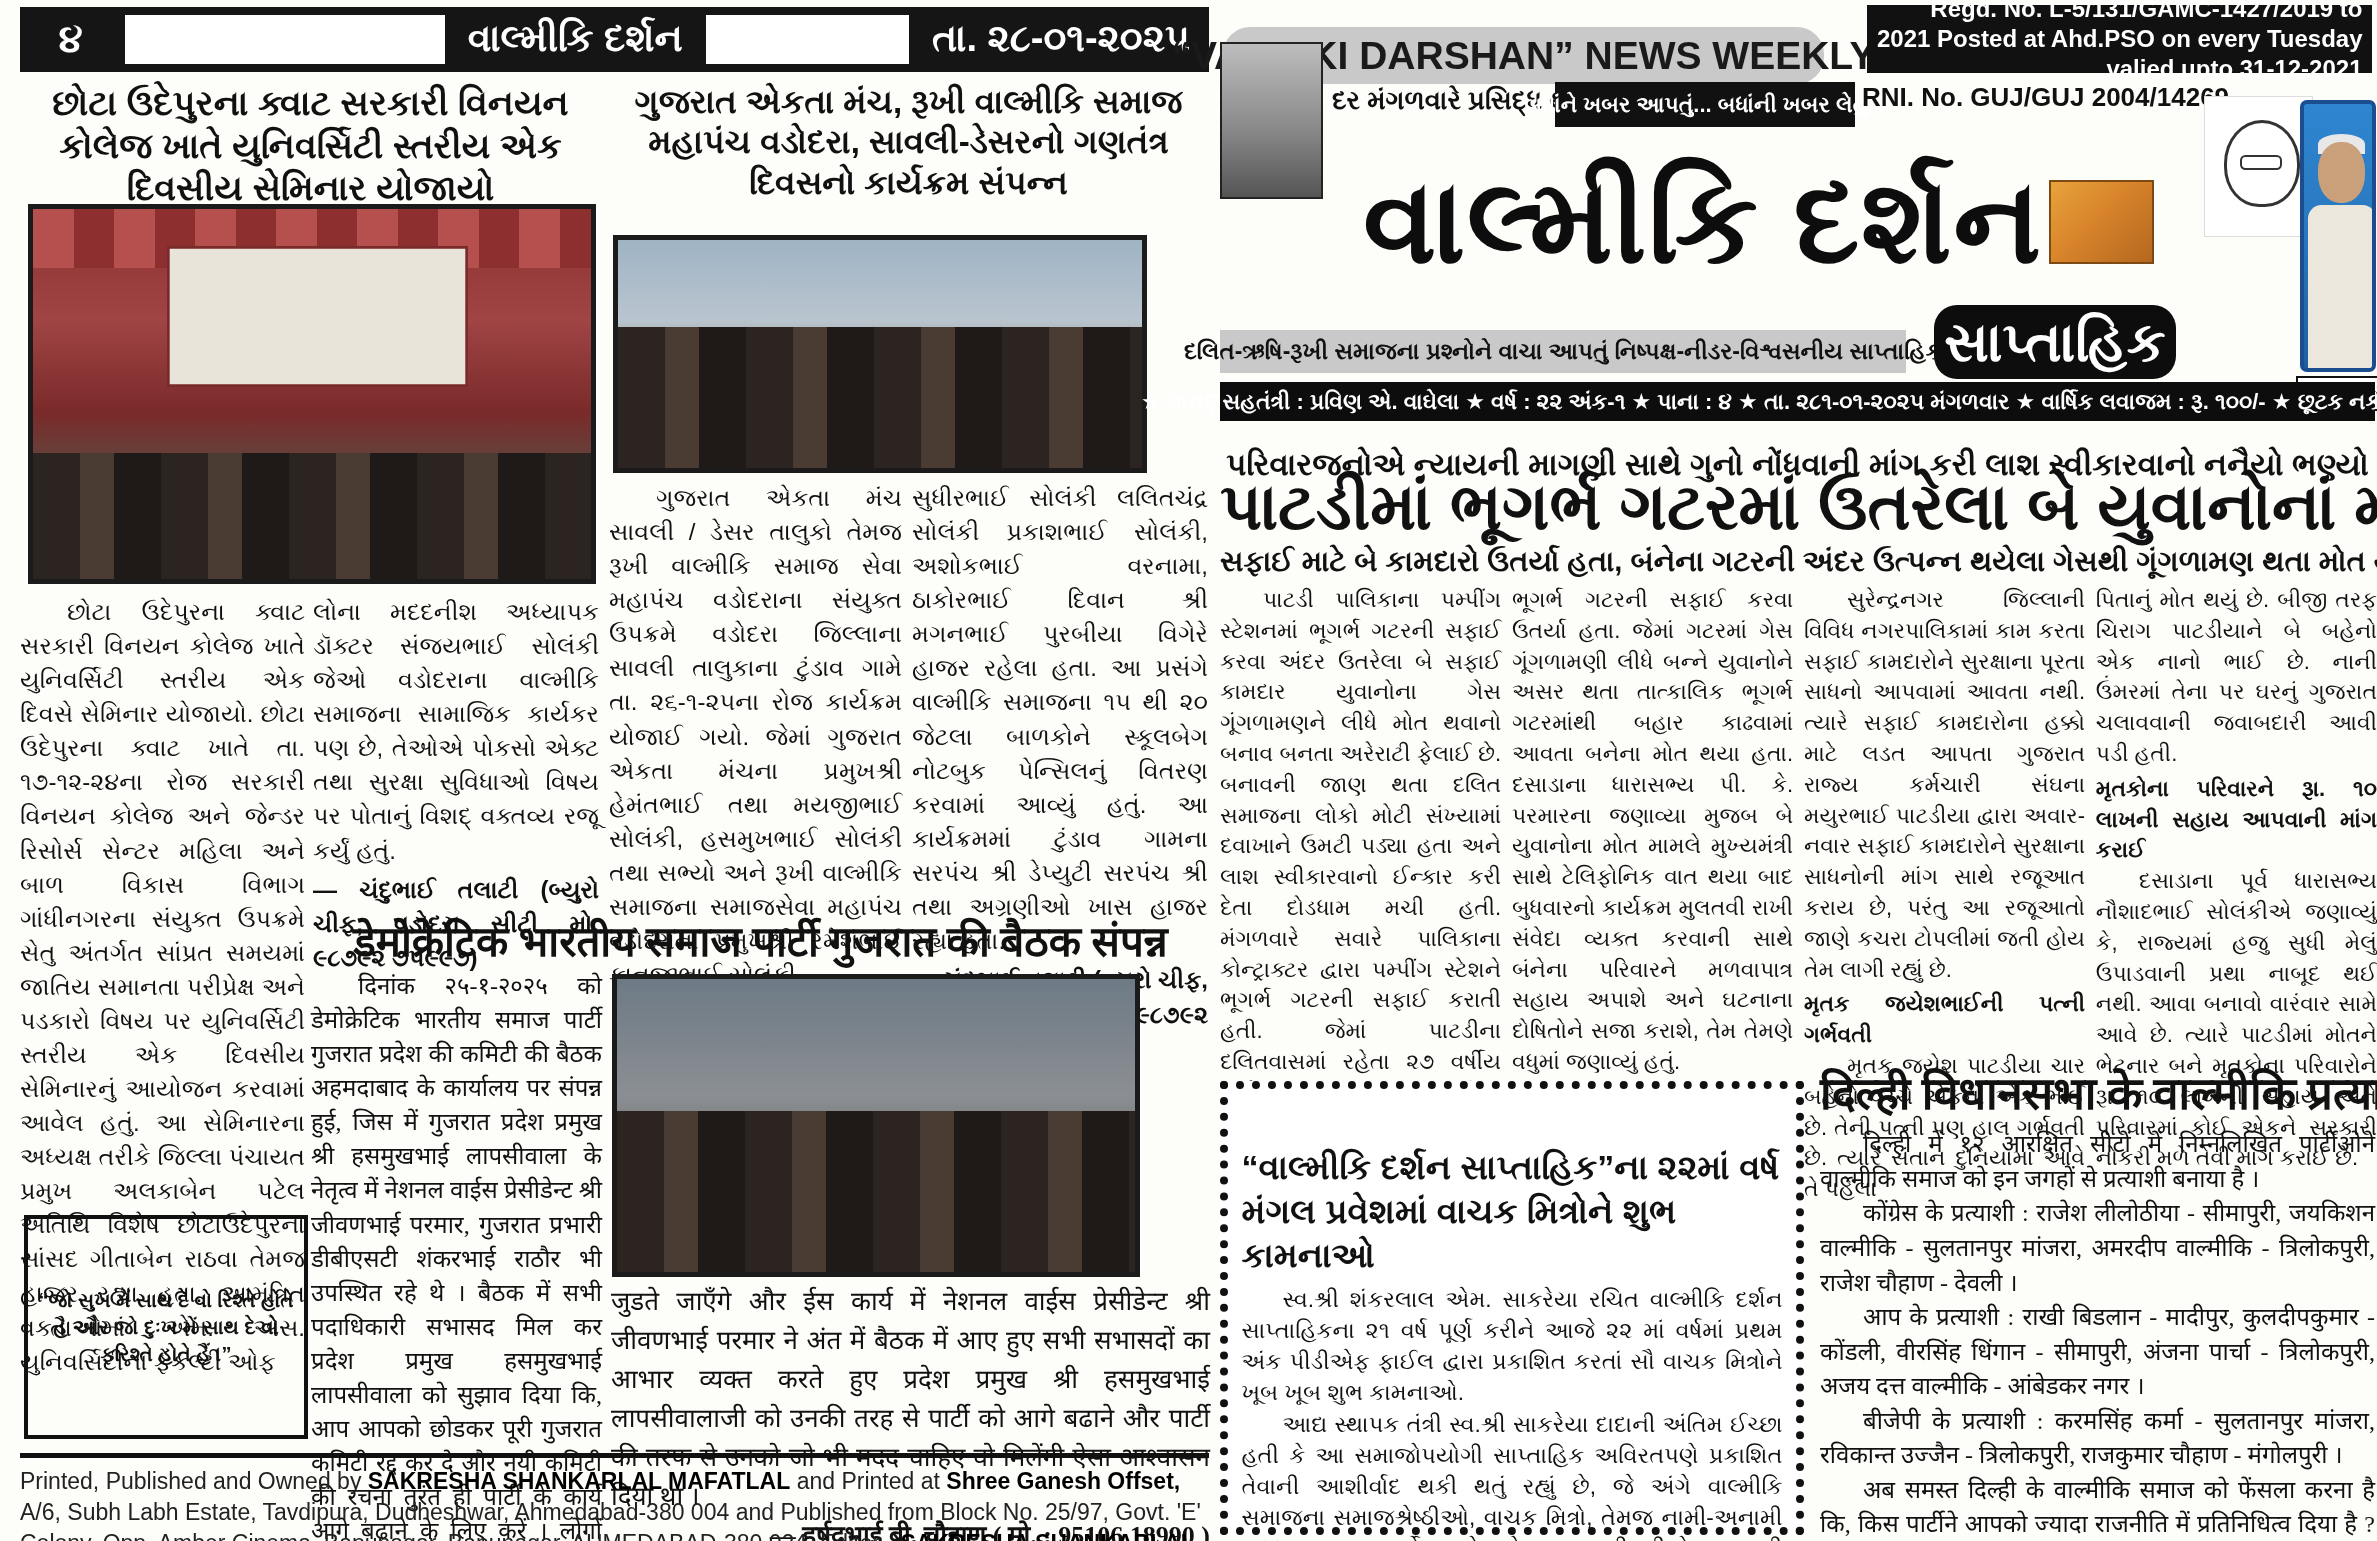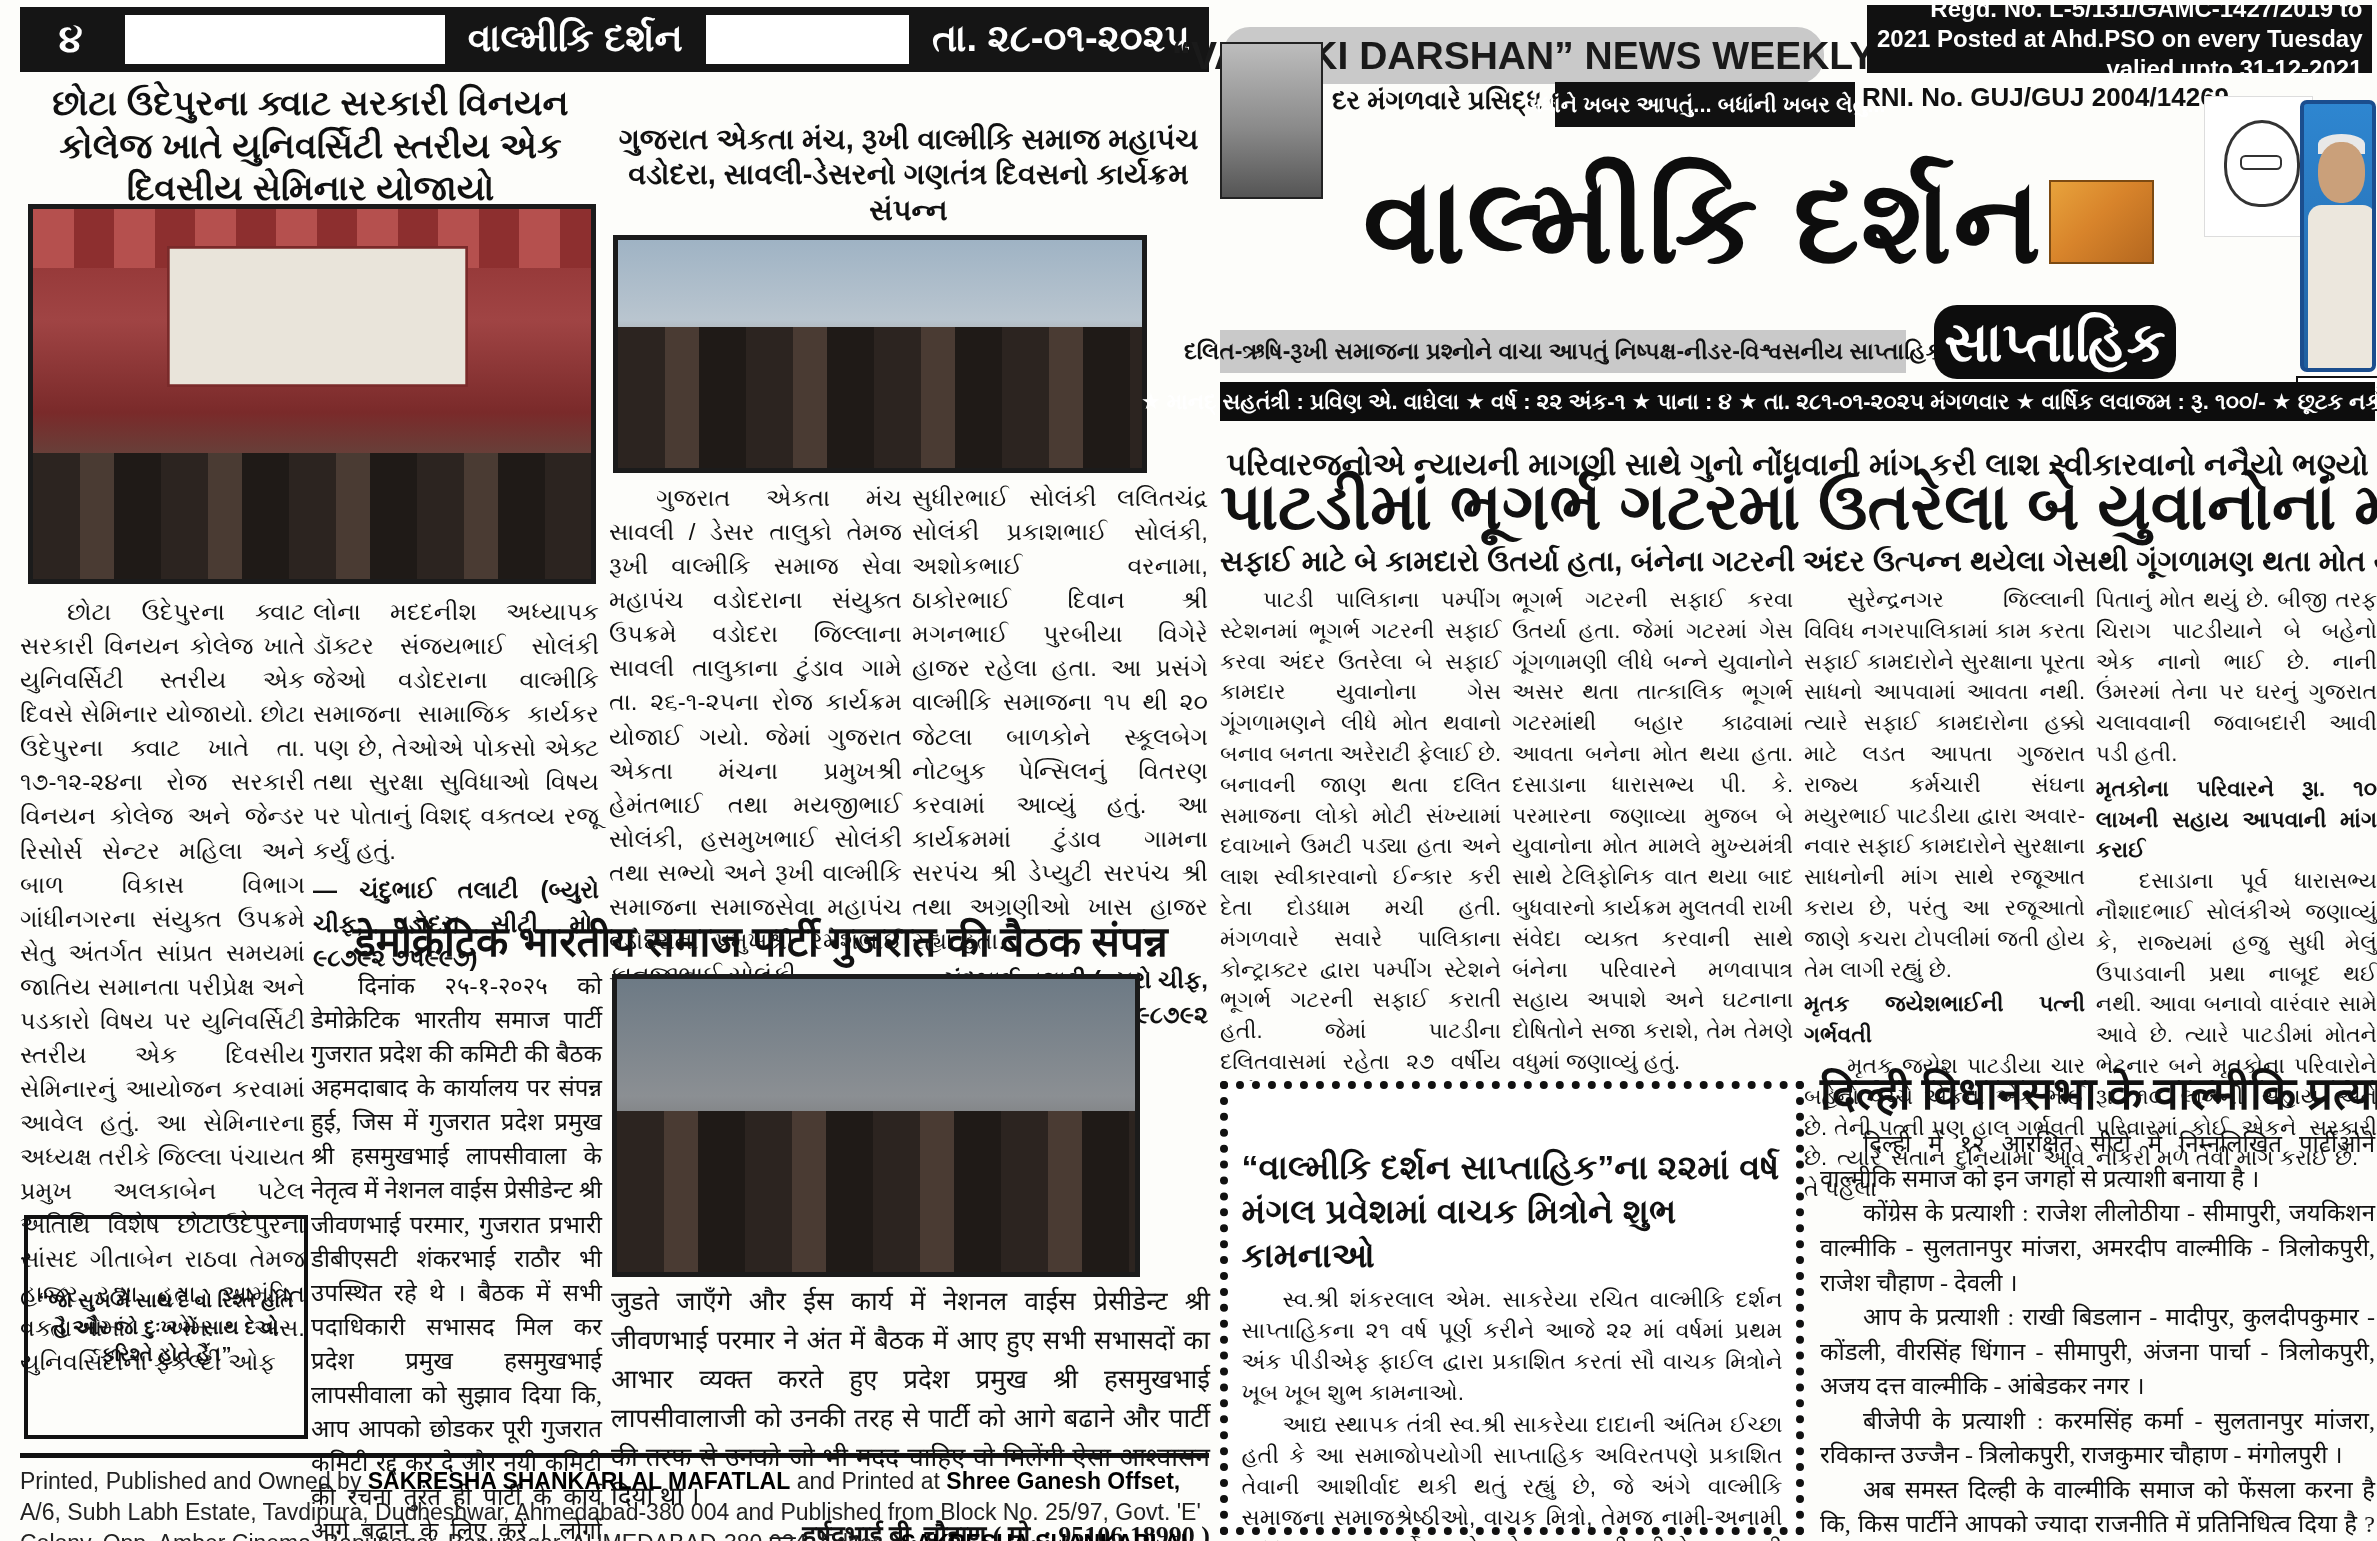--- a/index.html
+++ b/index.html
@@ -15,21 +15,21 @@
   
   .hdrbar{left:20px;top:6.8px;width:1189px;height:65px;background:#151515;display:flex;align-items:stretch;}
   .hdrbar .pgnum{width:101px;color:#fff;font-size:39px;font-weight:bold;display:flex;align-items:center;justify-content:center;}
   .hdrbar .whitebox{background:#fff;border:4px solid #151515;flex:1 1 auto;margin:4px 0;}
   .hdrbar .wb2{flex:0 0 203px;}
   .hdrbar .lbl{color:#fff;font-size:38px;font-weight:bold;display:flex;align-items:center;padding:0 19px;white-space:nowrap;}
 
   
   .headline-lg{font-weight:bold;line-height:1.22;}
   .sem-head{left:20px;top:82px;width:581px;font-size:35px;}
-  .unity-head{left:608px;top:82px;width:601px;font-size:29px;margin-top:40px;}
+  .unity-head{left:608px;top:82px;width:601px;font-size:33px;}
 
   
   .photo{border:5.4px solid #1b1b1b;box-sizing:border-box;overflow:hidden;position:absolute;}
   .ph-seminar{left:28px;top:204px;width:568px;height:380px;
     background:linear-gradient(180deg,#8d2f2f 0%,#a04444 30%,#7a2a2a 55%,#5e4a41 72%,#6e5a50 100%);}
   .ph-seminar .banner{position:absolute;left:24%;top:10%;width:54%;height:38%;background:#e9e4da;
     box-shadow:0 0 0 2.7px #7a2a2a inset;}
   .ph-seminar .drape{position:absolute;left:0;top:0;width:100%;height:16%;
     background:repeating-linear-gradient(90deg,#b5504e 0 41px,#8d2f2f 41px 81px);}
   .crowd{position:absolute;left:0;bottom:0;width:100%;height:34%;

